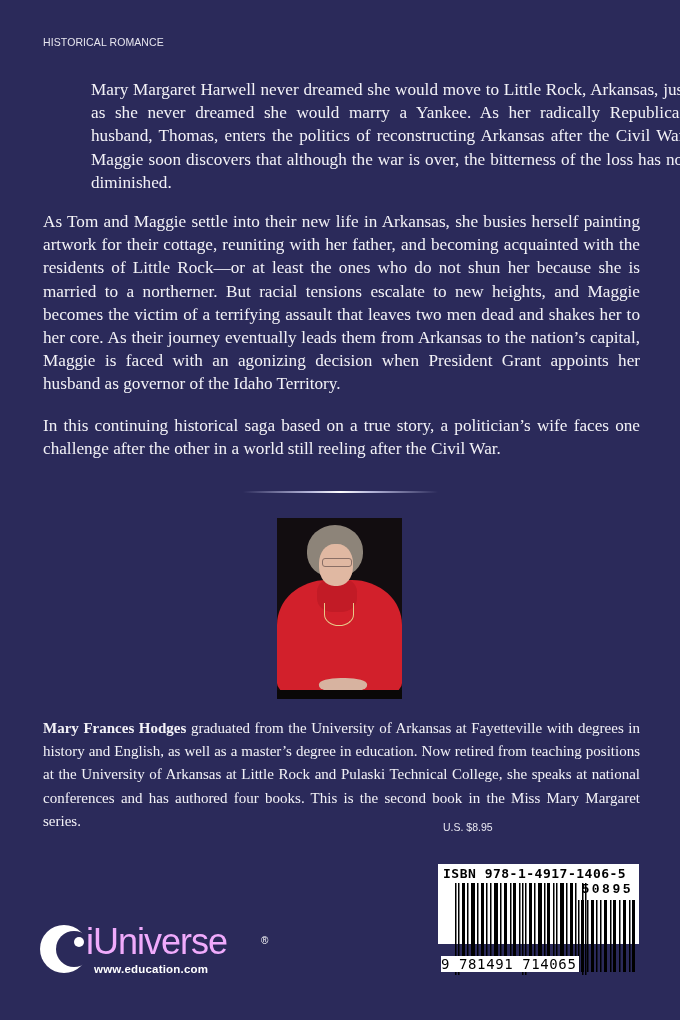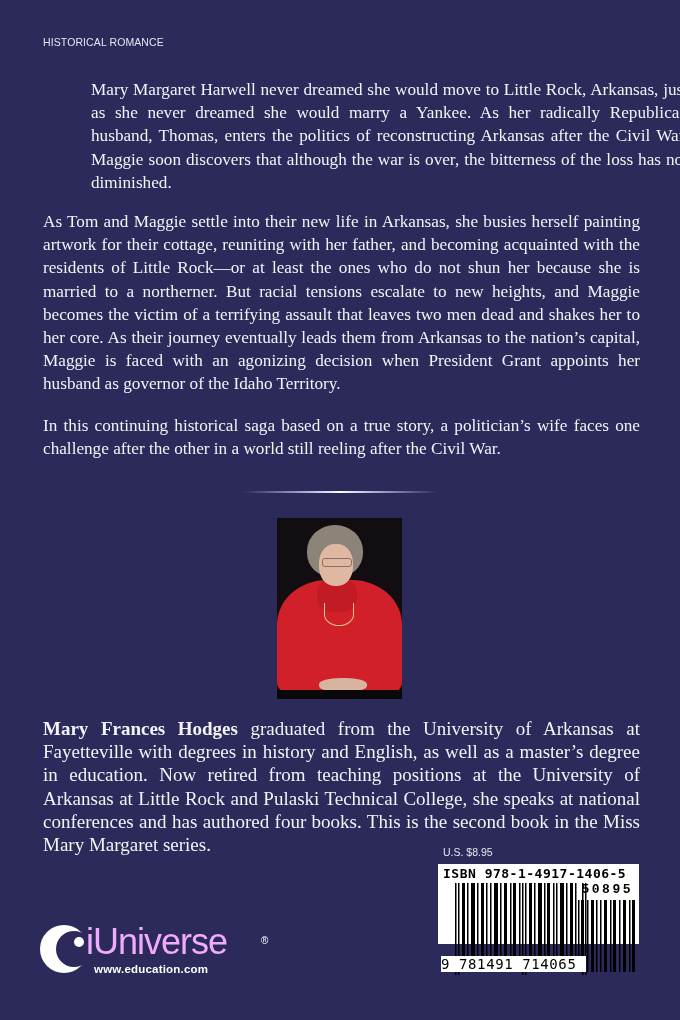--- a/index.html
+++ b/index.html
@@ -35,44 +35,44 @@
     .photo .hair { position:absolute; left:30px; top:7px; width:56px; height:52px; border-radius:50% 50% 45% 45%; background:#8d8479; }
     .photo .face { position:absolute; left:42px; top:26px; width:34px; height:42px; border-radius:45%; background:#e0b8a2; }
     .photo .glasses { position:absolute; left:45px; top:40px; width:28px; height:7px; border:1px solid #8a6f66; border-radius:3px; }
     .photo .sweater { position:absolute; left:0; top:62px; width:125px; height:112px; background:#d2202b; border-radius:40% 40% 8% 8%; }
     .photo .neck { position:absolute; left:40px; top:60px; width:40px; height:34px; background:#c21b26; border-radius:40%; }
     .photo .necklace { position:absolute; left:47px; top:85px; width:28px; height:22px; border:1px solid #e8c98a; border-top:none; border-radius:0 0 50% 50%; }
     .photo .hands { position:absolute; left:42px; top:160px; width:48px; height:14px; background:#d7b3a0; border-radius:45%; }
     .photo .table { position:absolute; left:0; top:172px; width:125px; height:9px; background:#0a0808; }
     .bio {
       position: absolute; left: 43px; top: 717px; width: 597px;
-      font-size: 19px; line-height: 23.2px; text-align: justify; margin: 0; color: #f3f2f7;
+      font-size: 15px; line-height: 23.2px; text-align: justify; margin: 0; color: #f3f2f7;
     }
     .bio b { font-weight: bold; }
     .price {
-      position: absolute; left: 443px; top: 846px;
+      position: absolute; left: 443px; top: 821px;
       font-family: "Liberation Sans", sans-serif; font-size: 10.5px; color: #e8e7f0;
     }
     .barcode-box {
       position: absolute; left: 438px; top: 864px; width: 201px; height: 80px;
       background: #ffffff; color: #000;
     }
     .isbn-text {
       position: absolute; left: 5px; top: 2px;
       font-family: "DejaVu Sans Mono", monospace; font-size: 13px; letter-spacing: 0.5px; font-weight: bold;
     }
     .addon-num {
       position: absolute; right: 6px; top: 18px;
       font-family: Liberation Mono, monospace; font-size: 13px; letter-spacing: 2.5px; font-weight: bold;
     }
     .ean-bars { position: absolute; left: 17px; top: 19px; width: 150px; height: 92px; }
     .addon-bars { position: absolute; left: 140px; top: 36px; width: 58px; height: 72px; }
     .ean-num {
       position: absolute; left: 3px; top: 92px;
-      font-family: "DejaVu Sans Mono", monospace; font-size: 14px; letter-spacing: 0.6px; background: #fff; padding-right: 10px;
+      font-family: "DejaVu Sans Mono", monospace; font-size: 14px; letter-spacing: 0.6px; background: #fff; padding-right: 3px;
     }
     .logo { position: absolute; left: 40px; top: 925px; width: 240px; height: 60px; }
     .logo-mark {
       position: absolute; left: 0; top: 0; width: 48px; height: 48px; border-radius: 50%;
       background: #ffffff;
     }
     .logo-mark::after {
       content: ""; position: absolute; left: 16px; top: 6px; width: 36px; height: 36px; border-radius: 50%;
       background: #2b2a5a;
     }

